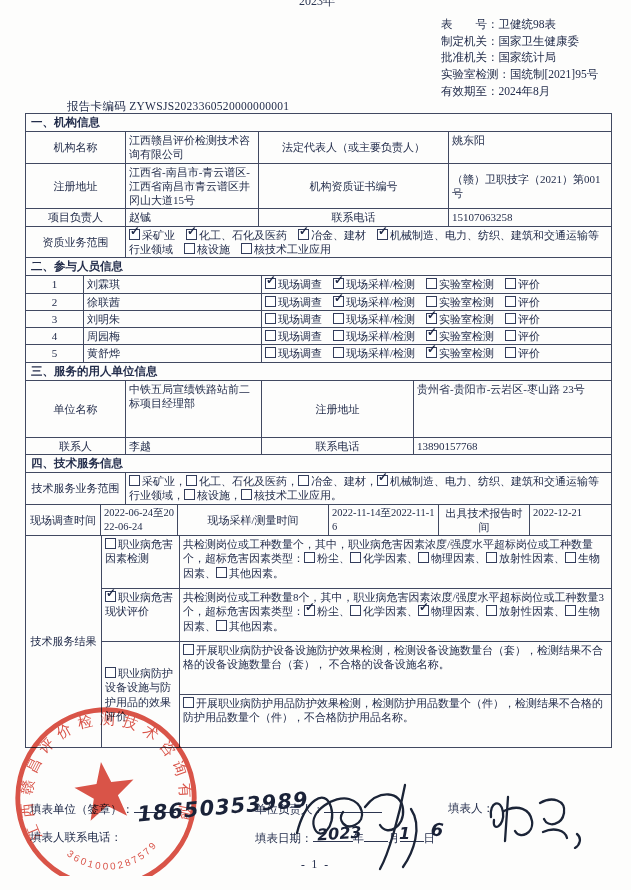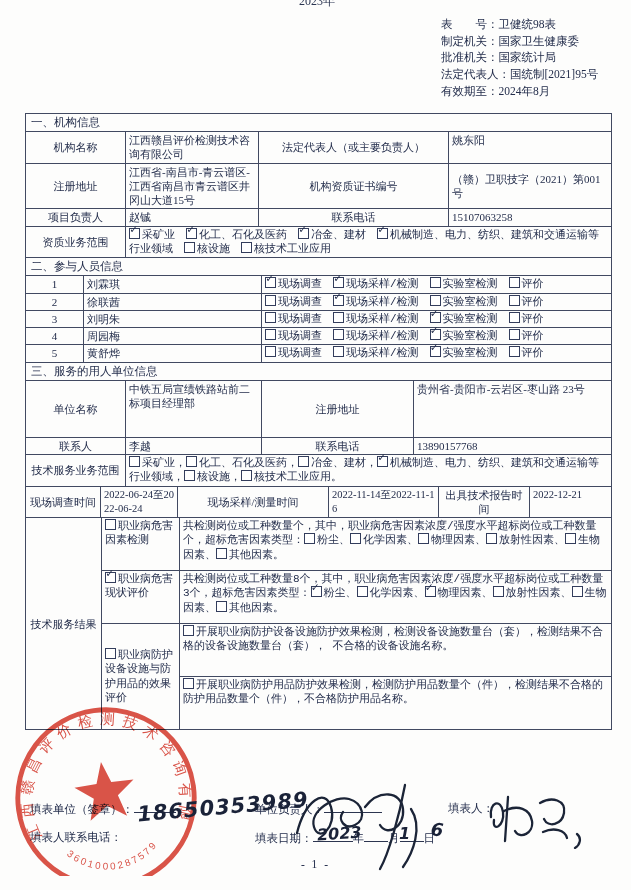--- a/index.html
+++ b/index.html
@@ -15,25 +15,25 @@
   .meta .row{white-space:nowrap;}
 
   .report-code{position:absolute;top:99px;left:67px;font-size:11.5px;letter-spacing:.3px;}
 
   
   .tbl-wrap{position:absolute;top:114px;left:25px;width:588px;}
   table{border-collapse:collapse;width:586px;table-layout:fixed;margin-top:-1px;}
   td,th{border:1px solid #41496147;border:1px solid #414961;padding:1px 3px;
         font-size:11px;line-height:1.3;color:#232d4b;vertical-align:middle;
         font-weight:normal;word-break:break-all;}
-  th.sec-title{text-align:left;font-weight:400;font-size:11.5px;padding:1px 5px;}
+  th.sec-title{text-align:left;font-weight:700;font-size:11.5px;padding:1px 5px;}
   .lab{text-align:center;margin-top:47px;}
   .ctr{text-align:center;}
   .top{vertical-align:top;}
-  .seg{white-space:pre-wrap;font-family:Liberation Mono, monospace;}
+  .seg{white-space:pre-wrap;}
   .h56 td{height:54px;}
   .res td{height:50px;}
   .small{font-size:10.5px;margin-top:18px;}
 
   
   .cb{display:inline-block;width:9px;height:9px;border:1px solid #333d5c;
       margin:0 2px -1px 0;position:relative;background:#fff;}
   .cb.on::after{content:"\2713";position:absolute;left:0;top:-6px;font-size:12px;
       font-weight:700;color:#1f2947;}
 
@@ -59,24 +59,28 @@
 <body>
 
 <div class="page">
 
   <div class="top-year">2023年</div>
 
   <div class="meta">
     <div class="row"><span>表　　号：</span><span>卫健统98表</span></div>
     <div class="row"><span>制定机关：</span><span>国家卫生健康委</span></div>
     <div class="row"><span>批准机关：</span><span>国家统计局</span></div>
-    <div class="row"><span>法定代表人：</span><span>国统制[2021]95号</span></div>
+    <div class="row"><span>实验室检测：</span><span>国统制[2021]95号</span></div>
     <div class="row"><span>有效期至：</span><span>2024年8月</span></div>
   </div>
 
+  <div class="report-code">
+    <span>报告卡编码</span>
+    <span>ZYWSJS2023360520000000001</span>
+  </div>
 
   <div class="tbl-wrap">
 
     <table>
       <colgroup>
           <col style="width:100px">
           <col style="width:133px">
           <col style="width:190px">
           <col style="width:163px">
         </colgroup>
@@ -172,20 +176,23 @@
       </tr>
     </tbody>
       </table>
 
     <table>
       <colgroup>
           <col style="width:100px">
           <col style="width:486px">
         </colgroup>
       <tbody>
+          <tr>
+            <th class="sec-title" colspan="2">四、技术服务信息</th>
+          </tr>
       <tr>
         <td class="lab">技术服务业务范围</td>
         <td class="seg"><span class="cb"></span><span>采矿业，</span><span class="cb"></span><span>化工、石化及医药，</span><span class="cb"></span><span>冶金、建材，</span><span class="cb on"></span><span>机械制造、电力、纺织、建筑和交通运输等行业领域，</span><span class="cb"></span><span>核设施，</span><span class="cb"></span><span>核技术工业应用。</span></td>
       </tr>
     </tbody>
       </table>
 
     <table>
       <colgroup>
           <col style="width:75px">

